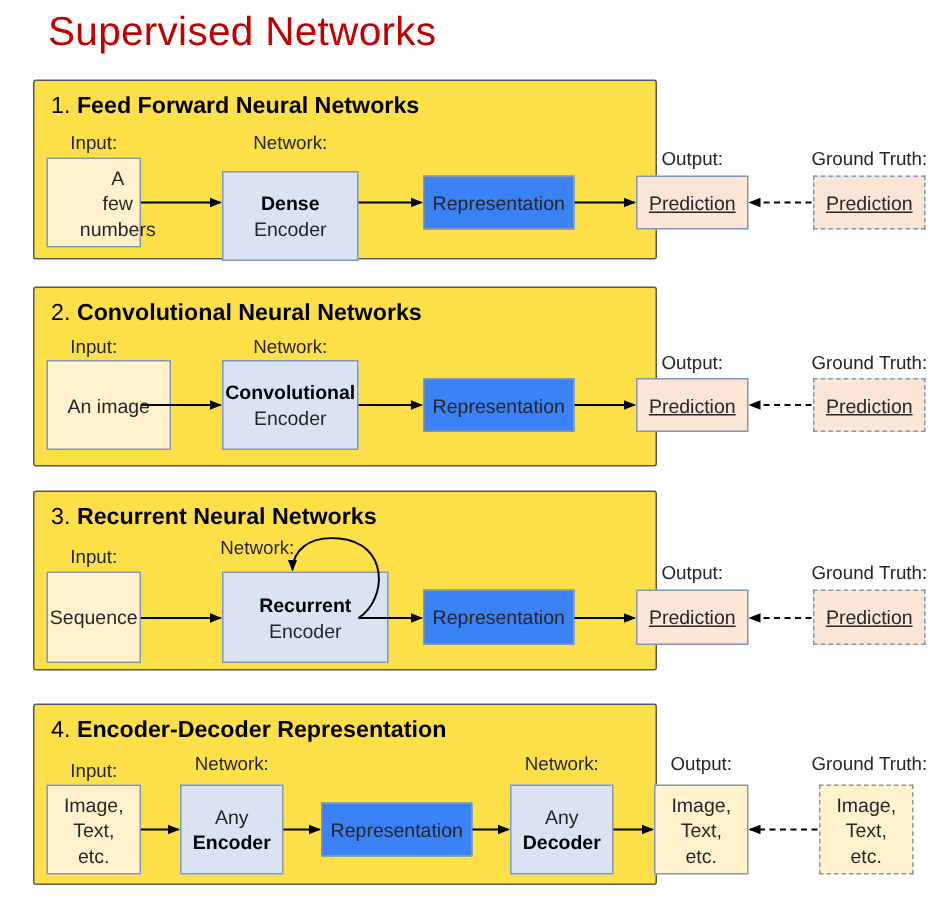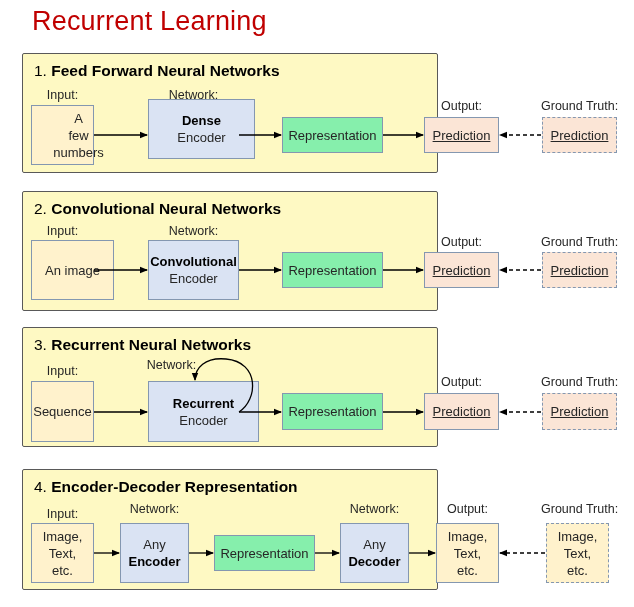--- a/index.html
+++ b/index.html
@@ -1,52 +1,52 @@
 <!DOCTYPE html>
 <html><head>
 <meta charset="utf-8">
 <style>
   html, body { margin: 0; padding: 0; background: #ffffff; }
   body { width: 634px; height: 607px; position: relative; overflow: hidden;
          font-family: "Liberation Sans", "DejaVu Sans", sans-serif; color: #262626; }
   .title { position: absolute; left: 32px; top: 6px; font-size: 27px; color: #c00000; letter-spacing: 0.2px; }
   .panel { position: absolute; left: 22px; width: 416px; height: 120px;
-           background: #fef9c3; border: 1.3px solid #595959; border-radius: 2px; box-sizing: border-box; }
+           background: #fde047; border: 1.3px solid #595959; border-radius: 2px; box-sizing: border-box; }
   .panel-heading { position: absolute; left: 11px; top: 8px; font-size: 15.5px; color: #000; white-space: nowrap; }
   .panel-heading b { font-weight: bold; }
   .lbl { position: absolute; font-size: 12.5px; color: #262626; text-align: center; white-space: nowrap; }
   .box { position: absolute; box-sizing: border-box; border: 1.3px solid #8497b0;
          display: flex; flex-direction: column; align-items: center; justify-content: center;
          text-align: center; font-size: 13px; line-height: 17px; color: #262626; }
   .yellow { background: #fff2cc; }
   .blue { background: #dae3f3; }
-  .green { background: #86efac; }
+  .green { background: #3b82f6; }
   .peach { background: #fbe5d6; text-decoration: underline; }
   .dashed { border: 1.3px dashed #8497b0; }
   .box .bold { font-weight: bold; color: #000; }
   svg.arrows { position: absolute; left: 0; top: 0; width: 634px; height: 607px; pointer-events: none; }
   .gt-label { position: absolute; font-size: 12.5px; color: #262626; white-space: nowrap; }
 </style>
 </head>
 <body>
 
-<div class="title">Recurrent Learning</div>
+<div class="title">Supervised Networks</div>
 
 <div class="panel" style="top:53px;">
   <div class="panel-heading"><span>1.</span> <b>Feed Forward Neural Networks</b></div>
 </div>
 <div class="lbl" style="left:31px;width:63px;top:88px;">Input:</div>
 <div class="lbl" style="left:148px;width:91px;top:88px;">Network:</div>
 <div class="lbl" style="left:424px;width:75px;top:99px;">Output:</div>
 <div class="gt-label" style="left:541px;top:99px;">Ground Truth:</div>
 <div class="box yellow" style="left:31px;top:105px;width:63px;height:60px;padding-left:32px;">
   <span>A few</span>
   <span>numbers</span>
 </div>
-<div class="box blue" style="left:148px;top:99px;width:107px;height:60px;">
+<div class="box blue" style="left:148px;top:114px;width:91px;height:60px;">
   <span class="bold">Dense</span>
   <span>Encoder</span>
 </div>
 <div class="box green" style="left:282px;top:117px;width:101px;height:36px;">
   <span>Representation</span>
 </div>
 <div class="box peach" style="left:424px;top:117px;width:75px;height:36px;">
   <span>Prediction</span>
 </div>
 <div class="box peach dashed" style="left:542px;top:117px;width:75px;height:36px;">

